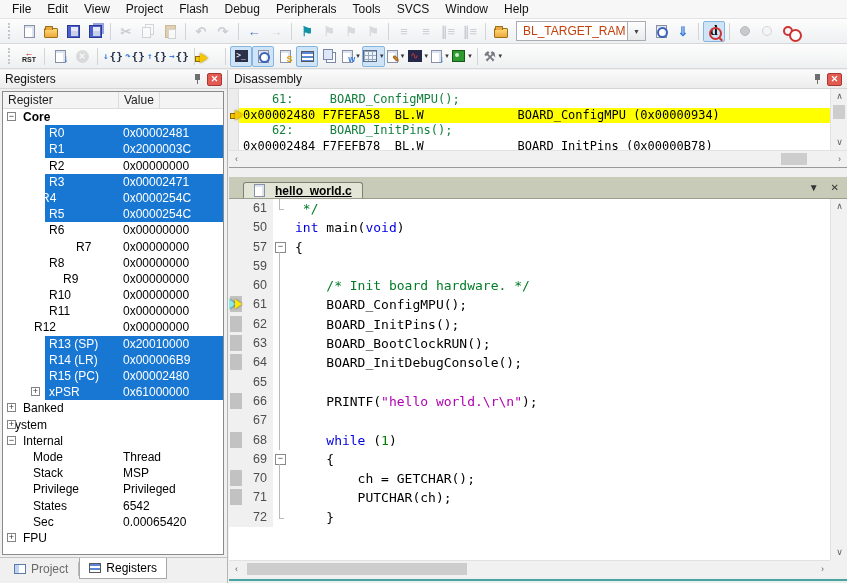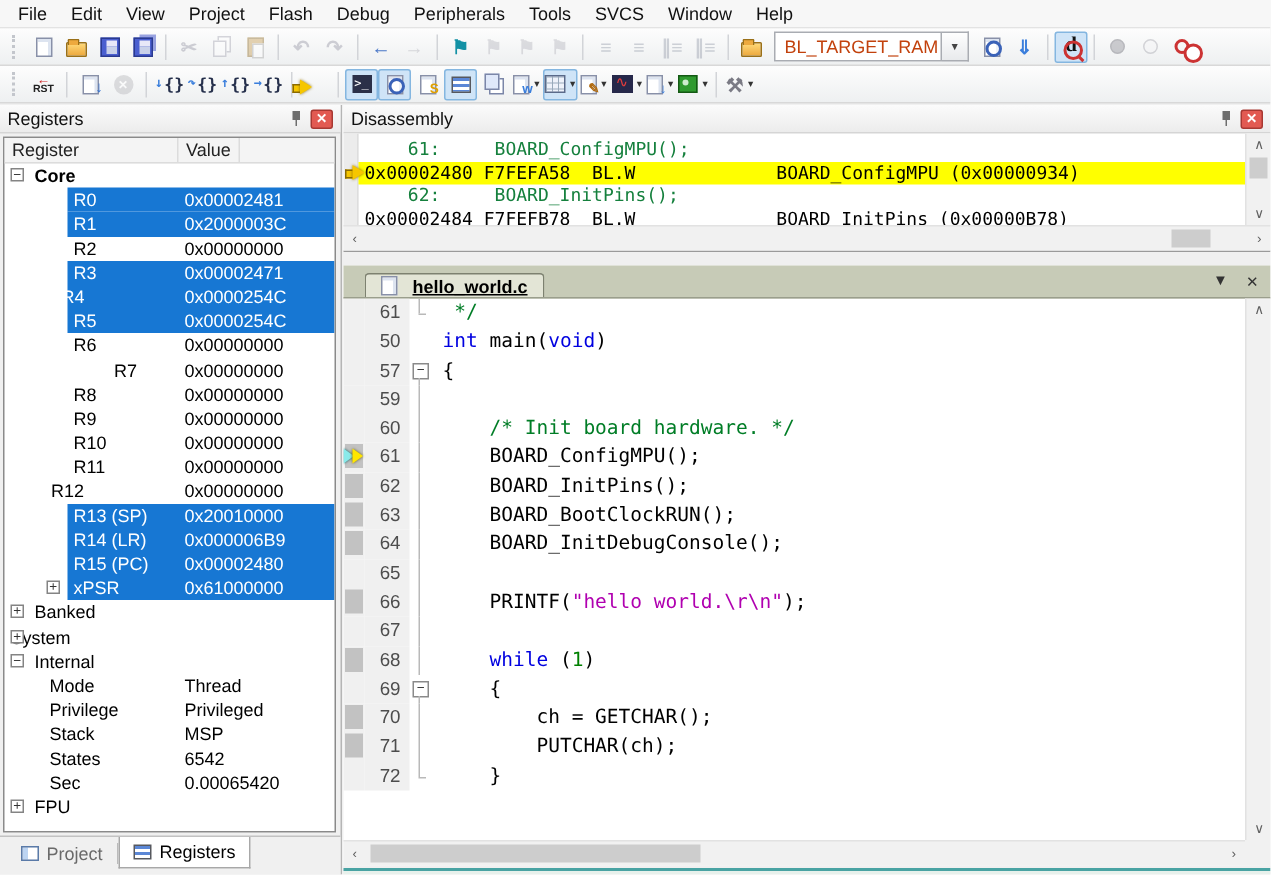--- a/index.html
+++ b/index.html
@@ -401,21 +401,21 @@
         </div>
         <div class="regrow">
           <span class="rl" style="left: 46px; margin-left: 27px;">R7</span>
           <span class="rv">0x00000000</span>
         </div>
         <div class="regrow">
           <span class="rl" style="left: 46px;">R8</span>
           <span class="rv">0x00000000</span>
         </div>
         <div class="regrow">
-          <span class="rl" style="left: 46px;">R9</span>
+          <span class="rl" style="left: 60px;">R9</span>
           <span class="rv">0x00000000</span>
         </div>
         <div class="regrow">
           <span class="rl" style="left: 46px;">R10</span>
           <span class="rv">0x00000000</span>
         </div>
         <div class="regrow">
           <span class="rl" style="left: 46px;">R11</span>
           <span class="rv">0x00000000</span>
         </div>
@@ -454,26 +454,26 @@
         </div>
         <div class="regrow">
           <span class="exp" style="left: 4px;">−</span>
           <span class="rl" style="left: 20px;">Internal</span>
         </div>
         <div class="regrow">
           <span class="rl" style="left: 30px;">Mode</span>
           <span class="rv">Thread</span>
         </div>
         <div class="regrow">
+          <span class="rl" style="left: 30px;">Stack</span>
+          <span class="rv">MSP</span>
+        </div>
+        <div class="regrow">
           <span class="rl" style="left: 30px;">Privilege</span>
           <span class="rv">Privileged</span>
-        </div>
-        <div class="regrow">
-          <span class="rl" style="left: 30px;">Stack</span>
-          <span class="rv">MSP</span>
         </div>
         <div class="regrow">
           <span class="rl" style="left: 30px;">States</span>
           <span class="rv">6542</span>
         </div>
         <div class="regrow">
           <span class="rl" style="left: 30px;">Sec</span>
           <span class="rv">0.00065420</span>
         </div>
         <div class="regrow">

